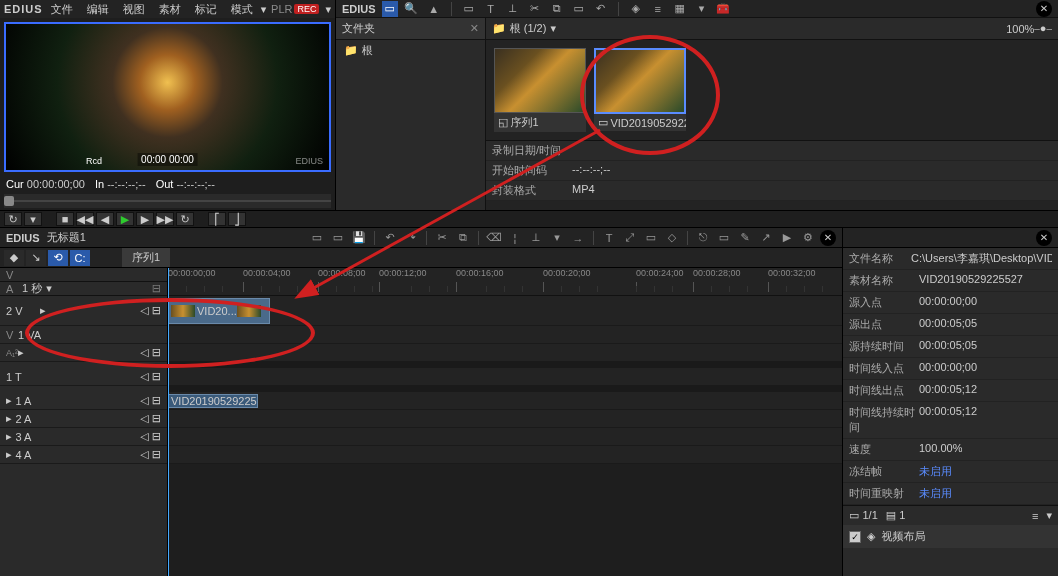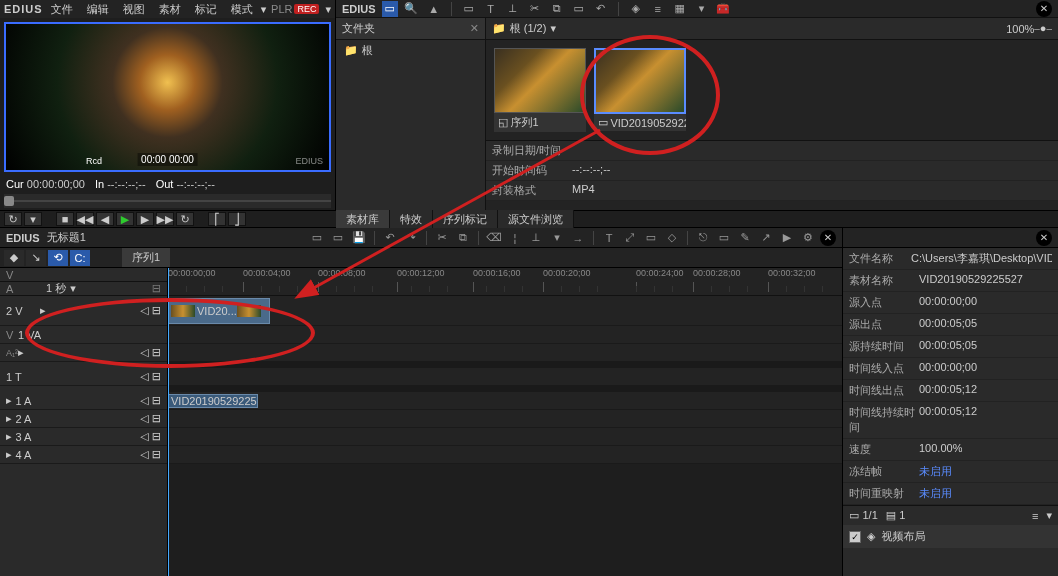--- a/index.html
+++ b/index.html
@@ -221,26 +221,20 @@
         <span class="btn">◀</span>
         <span class="btn play">▶</span>
         <span class="btn">▶</span>
         <span class="btn">▶▶</span>
         <span class="btn">↻</span>
         <span style="width:10px"></span>
         <span class="btn">⎡</span>
         <span class="btn">⎦</span>
       </div>
     </div>
-    <div class="tabs">
-      <div class="tab active">素材库</div>
-      <div class="tab">特效</div>
-      <div class="tab">序列标记</div>
-      <div class="tab">源文件浏览</div>
-    </div>
   </div>
 
   <div class="timeline-area">
     <div class="timeline-panel">
       <div class="tl-toolbar">
         <span class="logo">EDIUS</span>
         <span class="title">无标题1</span>
         <span class="ico">▭</span>
         <span class="ico">▭</span>
         <span class="ico">💾</span>
@@ -277,21 +271,21 @@
         <span class="mode blue">C:</span>
         <span class="seqtab">序列1</span>
       </div>
       <div class="tl-body">
         <div class="track-headers">
           <div class="ruler-head" style="height:14px;border-bottom:1px solid #111">
             <span style="width:8px;color:#888">V</span>
           </div>
           <div class="ruler-head" style="height:14px">
             <span style="width:8px;color:#888">A</span>
-            <span style="margin-left:28px">1 秒</span>
+            <span style="margin-left:4px">1 秒</span>
             <span>▾</span>
             <span style="margin-left:auto;color:#777">⊟</span>
           </div>
           <div class="track-head dbl">
               <span class="tlabel">2 V</span>
               <span>▸</span>
               <span class="tico">
                 <span>◁</span>
                 <span>⊟</span>
               </span>
@@ -358,25 +352,25 @@
                 <div class="minor" style="left: 36px;"></div>
                 <div class="minor" style="left: 54px;"></div>
                 <div class="tick" style="left: 75px;">00:00:04;00</div>
                 <div class="minor" style="left: 93px;"></div>
                 <div class="minor" style="left: 111px;"></div>
                 <div class="minor" style="left: 129px;"></div>
                 <div class="tick" style="left: 150px;">00:00:08;00</div>
                 <div class="minor" style="left: 168px;"></div>
                 <div class="minor" style="left: 186px;"></div>
                 <div class="minor" style="left: 204px;"></div>
-                <div class="tick" style="left: 229px;">00:00:12;00</div>
+                <div class="tick" style="left: 211px;">00:00:12;00</div>
                 <div class="minor" style="left: 243px;"></div>
                 <div class="minor" style="left: 261px;"></div>
                 <div class="minor" style="left: 279px;"></div>
-                <div class="tick" style="left: 305px;">00:00:16;00</div>
+                <div class="tick" style="left: 288px;">00:00:16;00</div>
                 <div class="minor" style="left: 318px;"></div>
                 <div class="minor" style="left: 336px;"></div>
                 <div class="minor" style="left: 354px;"></div>
                 <div class="tick" style="left: 375px;">00:00:20;00</div>
                 <div class="minor" style="left: 393px;"></div>
                 <div class="minor" style="left: 411px;"></div>
                 <div class="minor" style="left: 429px;"></div>
                 <div class="tick" style="left: 468px;">00:00:24;00</div>
                 <div class="minor" style="left: 468px;"></div>
                 <div class="minor" style="left: 486px;"></div>

